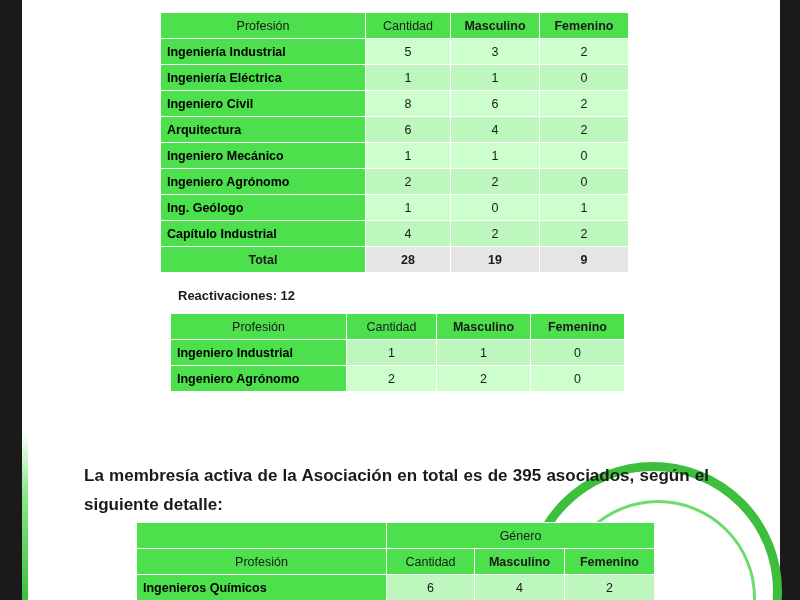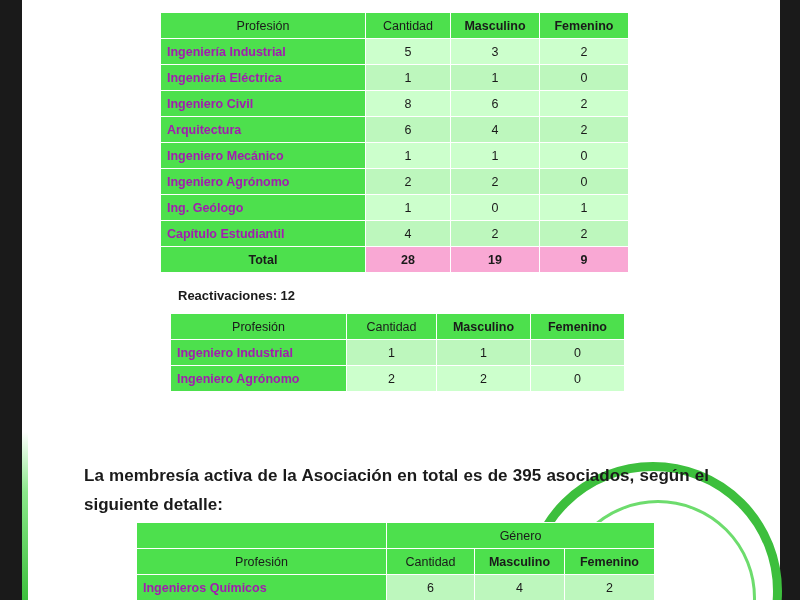--- a/index.html
+++ b/index.html
@@ -87,21 +87,21 @@
     text-align: center;
   }
   .hdr-b {
     background: #4de04d;
     color: #1a1a1a;
     font-weight: bold;
     text-align: center;
   }
   .prof-cell {
     background: #4de04d;
-    color: #a21caf;
+    color: #000000;
     font-weight: bold;
     text-align: left;
     padding-left: 8px;
   }
   .num-cell {
     background: #ccffcc;
     color: #1a1a1a;
     text-align: center;
   }
   .num-cell-alt {
@@ -109,21 +109,21 @@
     color: #1a1a1a;
     text-align: center;
   }
   .total-label {
     background: #4de04d;
     color: #1a1a1a;
     font-weight: bold;
     text-align: center;
   }
   .total-num {
-    background: #f9a8d4;
+    background: #e5e5e5;
     color: #1a1a1a;
     text-align: center;
     font-weight: bold;
   }
 
   
   #table1-wrap {
     position: absolute;
     left: 160px;
     top: -2px;
@@ -243,21 +243,21 @@
           <td class="num-cell-alt">2</td>
           <td class="num-cell-alt">0</td>
         </tr>
         <tr>
           <td class="prof-cell">Ing. Geólogo</td>
           <td class="num-cell">1</td>
           <td class="num-cell">0</td>
           <td class="num-cell">1</td>
         </tr>
         <tr>
-          <td class="prof-cell">Capítulo Estudiantil</td>
+          <td class="prof-cell">Capítulo Industrial</td>
           <td class="num-cell-alt">4</td>
           <td class="num-cell-alt">2</td>
           <td class="num-cell-alt">2</td>
         </tr>
         <tr>
           <td class="total-label">Total</td>
           <td class="total-num">28</td>
           <td class="total-num">19</td>
           <td class="total-num">9</td>
         </tr>

